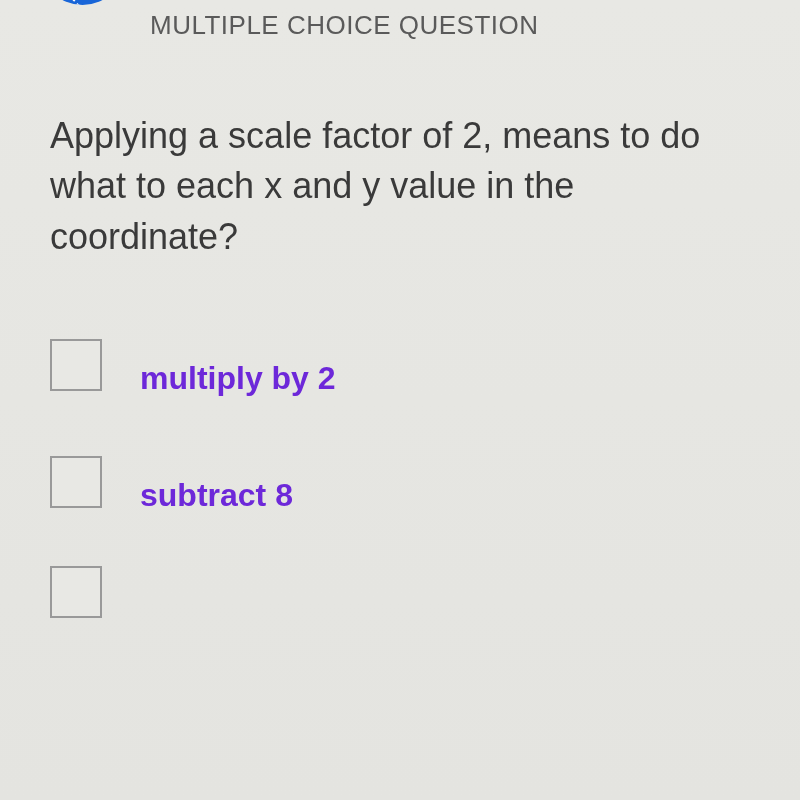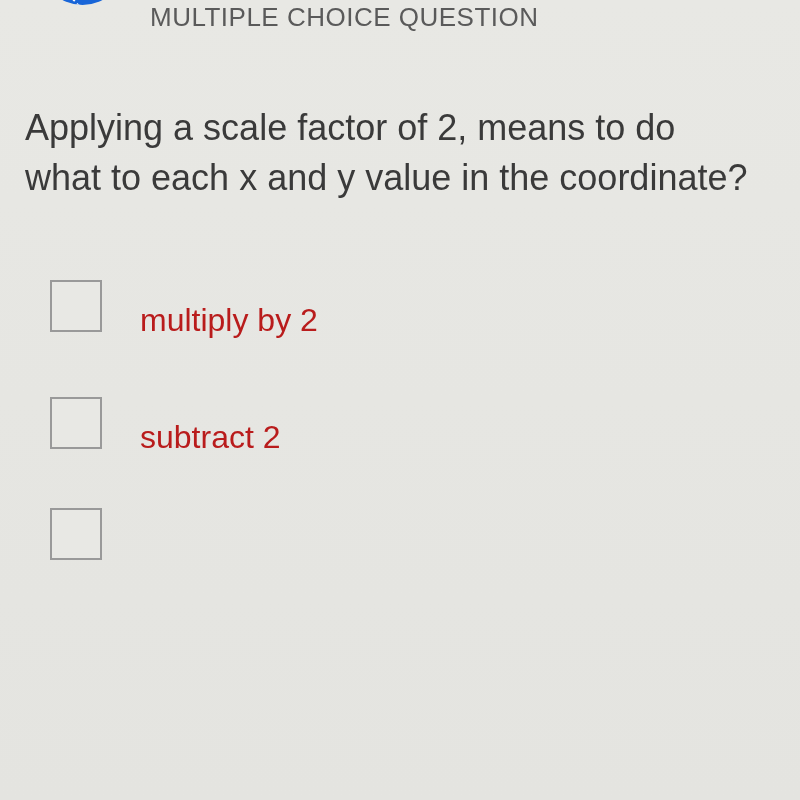--- a/index.html
+++ b/index.html
@@ -36,27 +36,27 @@
     .icon-circle svg {
       width: 36px;
       height: 36px;
       margin-top: 25px;
     }
     .header-label {
       font-size: 26px;
       font-weight: 500;
       color: #5a5a5a;
       letter-spacing: 0.5px;
-      margin-top: 2px;
+      margin-top: 10px;
     }
     .question-text {
       font-size: 36px;
       color: #3a3a3a;
       line-height: 1.4;
-      padding: 70px 50px 50px 25px;
+      padding: 70px 50px 50px 50px;
       font-weight: 400;
     }
     .options {
       display: flex;
       flex-direction: column;
       gap: 52px;
       padding: 20px 50px;
     }
     .option {
       display: flex;
@@ -66,22 +66,22 @@
     }
     .checkbox {
       width: 52px;
       height: 52px;
       border: 2px solid #999;
       background: #e8e8e4;
       flex-shrink: 0;
     }
     .option-label {
       font-size: 32px;
-      color: #b91c1c;
-      font-weight: 400;
+      color: #6d28d9;
+      font-weight: 700;
       margin-top: 28px;
     }
   </style>
 </head>
 <body>
 
 <div class="header">
   <div class="icon-circle">
     <svg viewBox="0 0 24 24" fill="none">
       <path d="M4 6 L6 8 L9 4" stroke="white" stroke-width="2" fill="none"></path>
@@ -97,18 +97,18 @@
 
 <div class="question-text">Applying a scale factor of 2, means to do what to each x and y value in the coordinate?</div>
 
 <div class="options">
   <div class="option">
     <div class="checkbox"></div>
     <div class="option-label">multiply by 2</div>
   </div>
   <div class="option">
     <div class="checkbox"></div>
-    <div class="option-label">subtract 2</div>
+    <div class="option-label">subtract 8</div>
   </div>
   <div class="option">
     <div class="checkbox"></div>
   </div>
 </div>
 
 </body></html>

